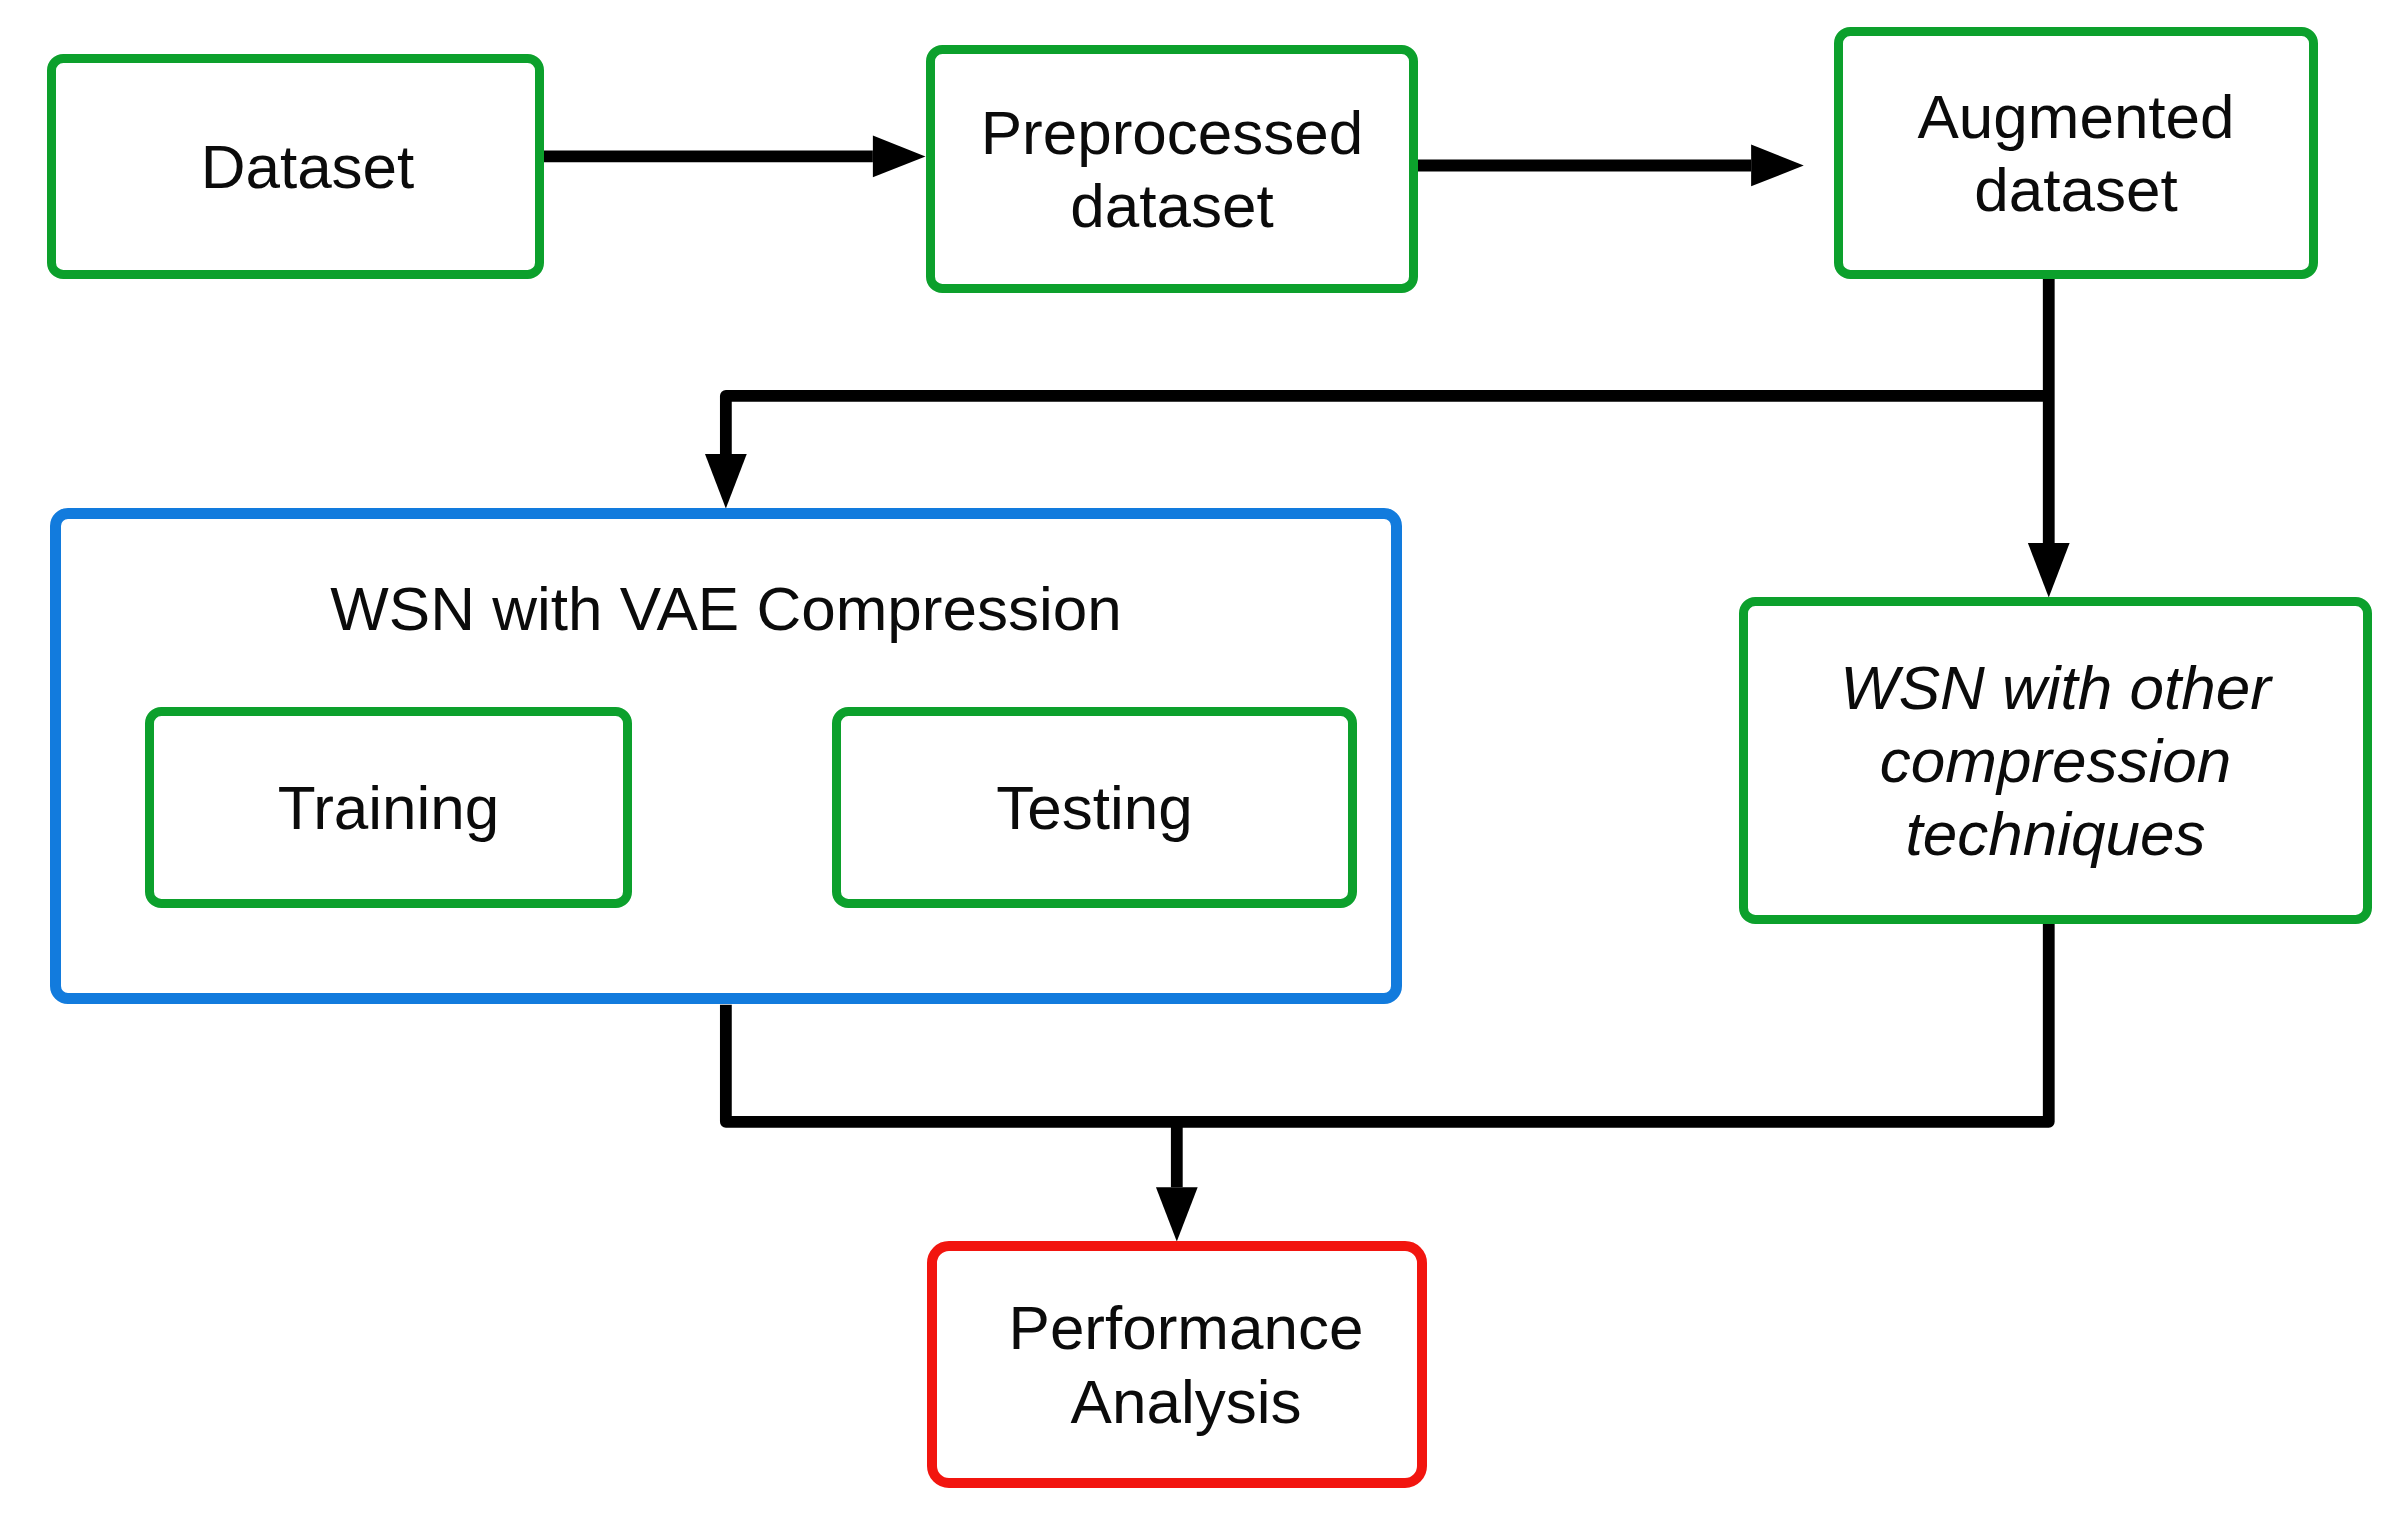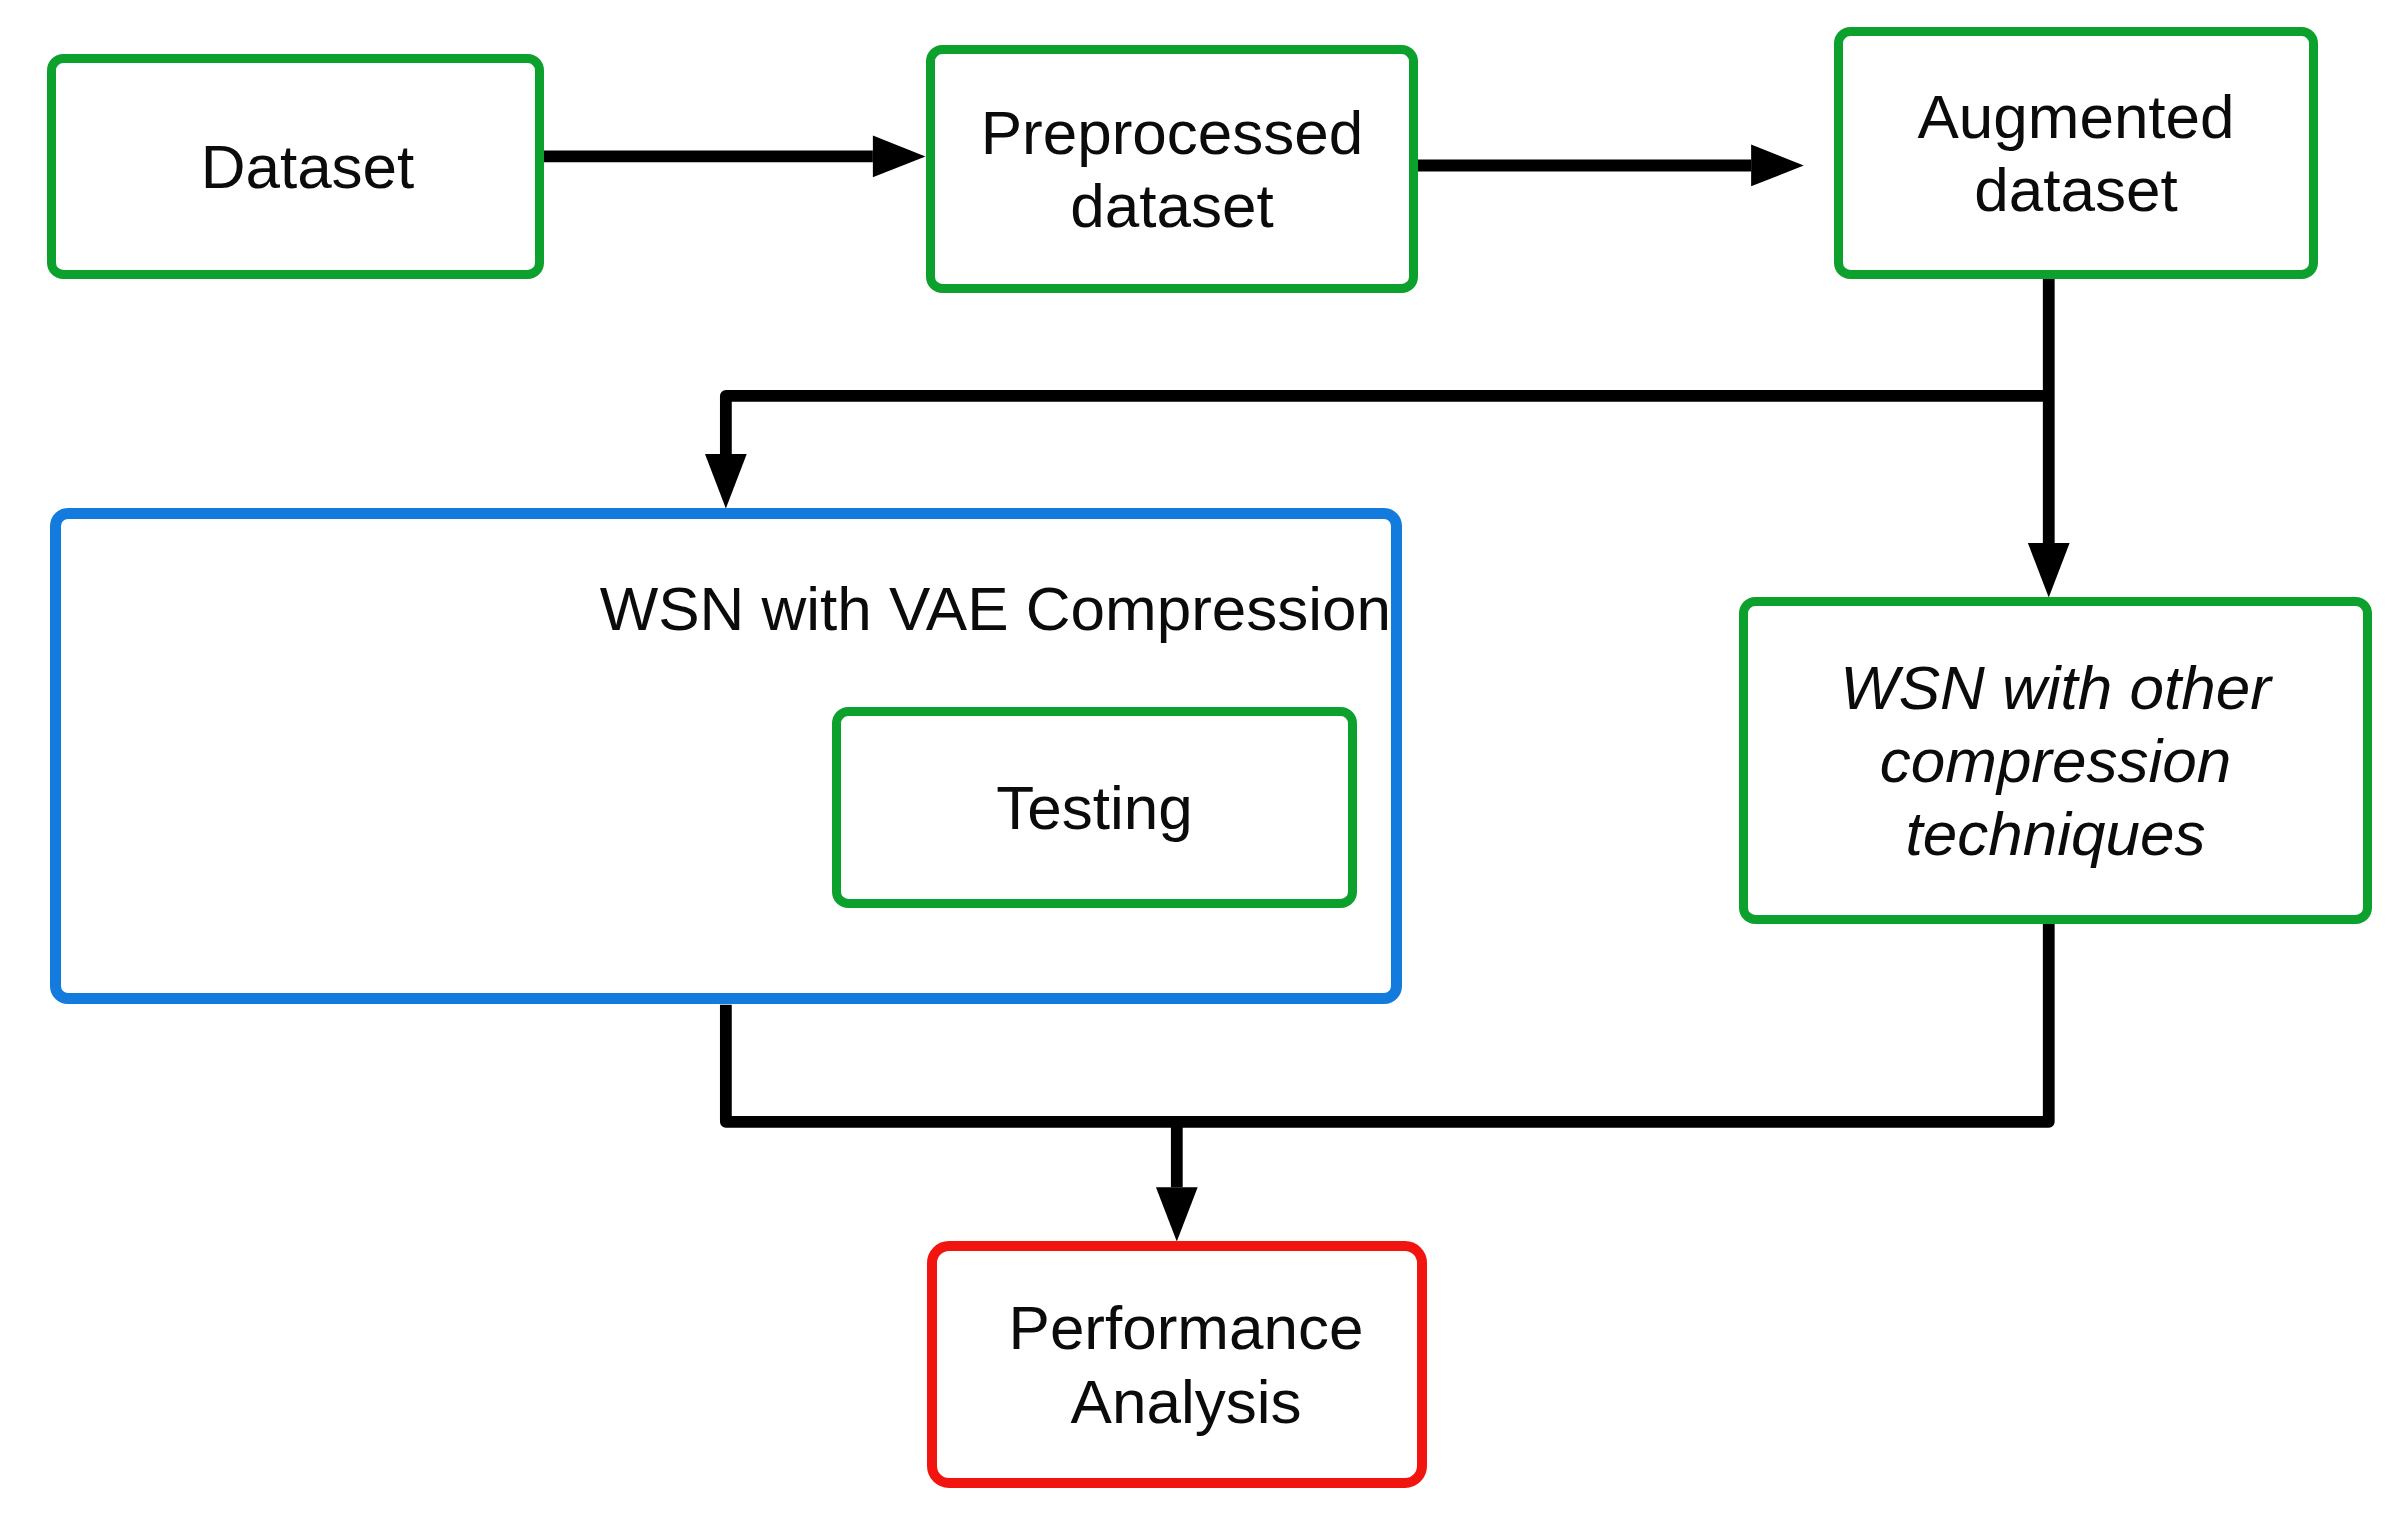--- a/index.html
+++ b/index.html
@@ -35,21 +35,21 @@
   .node.blue{border:11px solid var(--blue);border-radius:18px;}
   .node.red{border:10px solid var(--red);border-radius:22px;padding-left:36px;}
 
   .node-dataset{left:47px;top:54px;width:497px;height:225px;padding-left:42px;}
   .node-preprocessed{left:926px;top:45px;width:492px;height:248px;}
   .node-augmented{left:1810px;top:27px;width:484px;height:252px;margin-left:24px;}
 
   .node-vae{left:50px;top:508px;width:1352px;height:496px;align-items:flex-start;padding:0;}
   .vae-title{
     position:absolute;left:0;right:0;top:53px;
-    text-align:right;font-size:62px;line-height:1.18;color:#0b0b0b;
+    text-align:center;font-size:62px;line-height:1.18;color:#0b0b0b;
   }
   .node-training{left:145px;top:707px;width:487px;height:201px;}
   .node-testing{left:807px;top:707px;width:525px;height:201px;margin-left:25px;}
 
   .node-other{left:1739px;top:597px;width:633px;height:327px;font-style:italic;}
   .node-performance{left:927px;top:1241px;width:500px;height:247px;}
 
   .edges-svg{position:absolute;left:0;top:0;width:2389px;height:1535px;pointer-events:none;}
   .edge{stroke:var(--line);stroke-width:13;fill:none;stroke-linejoin:round;stroke-linecap:butt;}
   .arrowhead{fill:var(--line);stroke:none;}
@@ -88,20 +88,23 @@
   </div>
 
   <div class="node green node-augmented">
     <span>Augmented dataset</span>
   </div>
 
   <div class="node blue node-vae">
     <div class="vae-title">WSN with VAE Compression</div>
   </div>
 
+  <div class="node green node-training">
+    <span>Training</span>
+  </div>
 
   <div class="node green node-testing">
     <span>Testing</span>
   </div>
 
   <div class="node green node-other">
     <span>WSN with other compression techniques</span>
   </div>
 
   <div class="node red node-performance">

